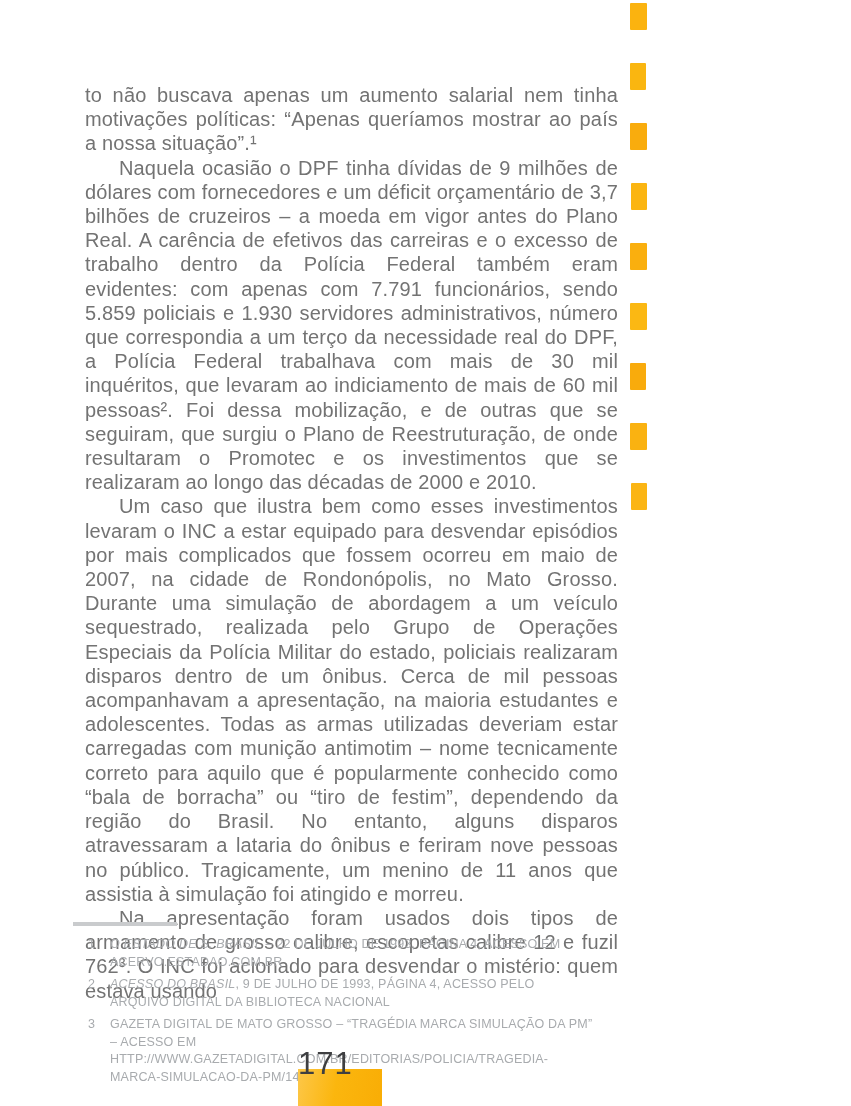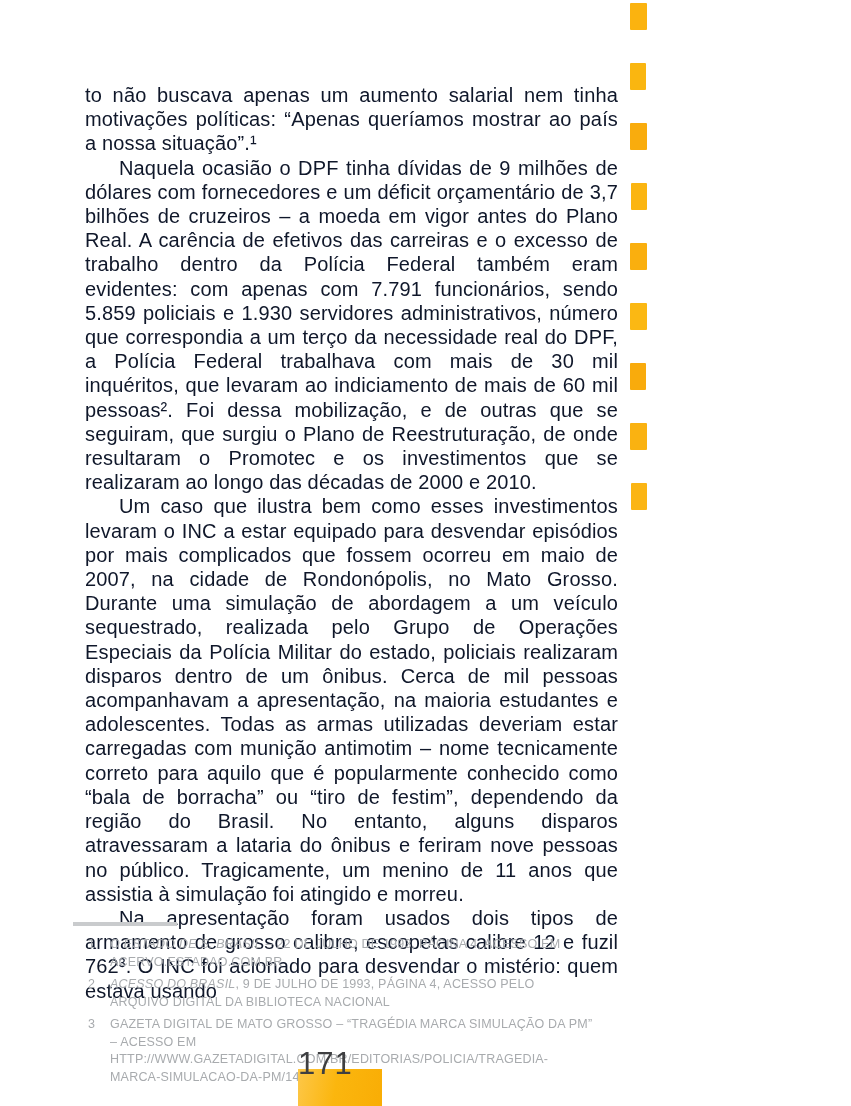--- a/index.html
+++ b/index.html
@@ -7,21 +7,21 @@
     width: 851px; height: 1106px;
     background: #ffffff;
     font-family: "Liberation Sans", sans-serif;
     position: relative;
   }
   .page { position: absolute; inset: 0; width: 851px; height: 1106px; overflow: hidden; background: #fff; }
 
   
   .body-text {
     position: absolute; left: 85px; top: 83px; width: 533px;
-    color: #0f172a;
+    color: #737373;
     font-size: 20px; line-height: 24.2px;
     text-align: justify;
     letter-spacing: 0.15px;
   }
   .body-text p { margin: 0; }
   .body-text p.indent { text-indent: 34px; }
 
   
   .dash-col { position: absolute; left: 630px; top: 3px; width: 17px; }
   .dash {

